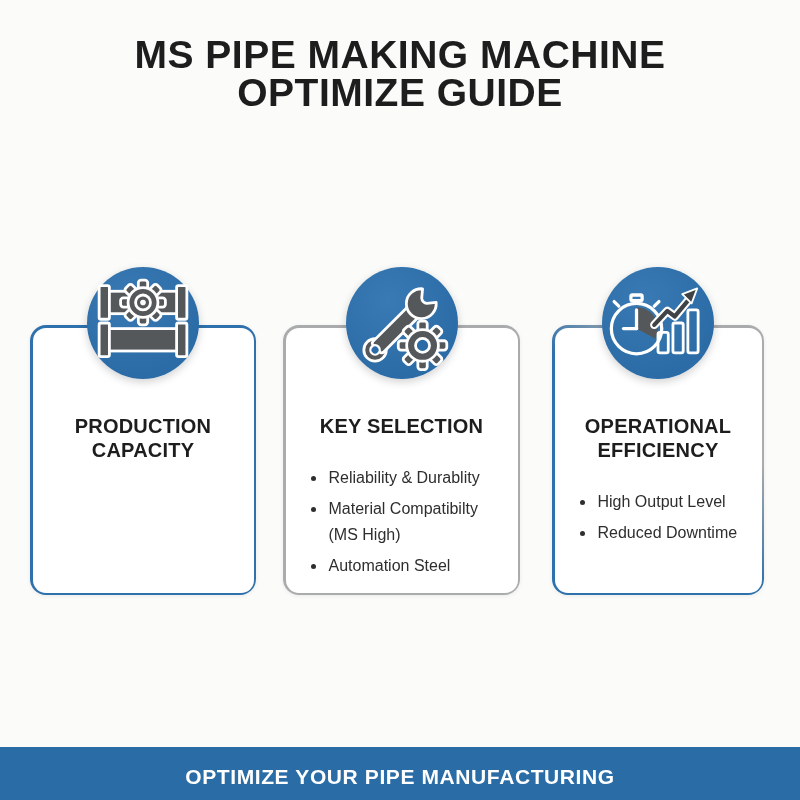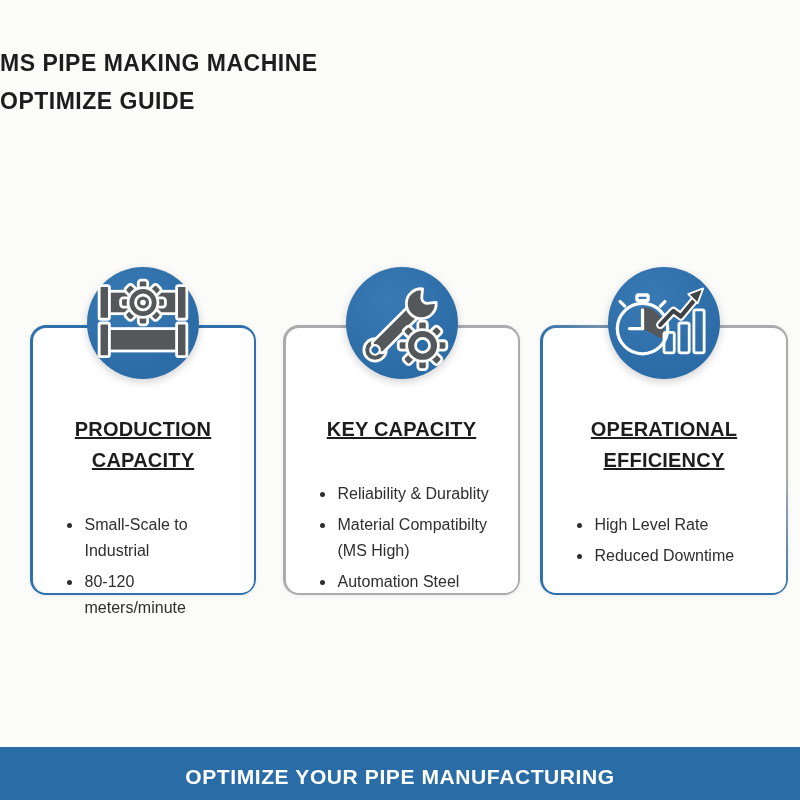--- a/index.html
+++ b/index.html
@@ -16,54 +16,53 @@
     --circle-blue-light:#3a7ab4;
   }
   html,body{margin:0;padding:0;}
   body{
     width:800px;height:800px;position:relative;overflow:hidden;
     background:var(--page-bg);
     font-family:"Liberation Sans",sans-serif;
     -webkit-font-smoothing:antialiased;
   }
   .title{
-    position:absolute;top:44px;left:0;width:800px;
-    text-align:left;color:var(--title-text);
-    font-weight:bold;font-size:23px;line-height:38px;letter-spacing:.5px;
+    position:absolute;top:36px;left:0;width:800px;
+    text-align:center;color:var(--title-text);
+    font-weight:bold;font-size:39px;line-height:38px;letter-spacing:.5px;
   }
   .cards{position:absolute;top:0;left:0;width:800px;height:800px;}
   .card-frame{
     position:absolute;top:325px;height:270px;border-radius:16px;
     padding:2.5px;box-sizing:border-box;
     box-shadow:0 1px 4px rgba(0,0,0,.07);
   }
   .frame-1{left:30px;width:226px;background:var(--border-blue);}
   .frame-2{left:283px;width:237px;background:var(--border-gray);}
-  .frame-3{left:540px;width:248px;background:linear-gradient(48deg,var(--border-blue) 48%,var(--border-gray) 72%);}
+  .frame-3{left:552px;width:212px;background:linear-gradient(48deg,var(--border-blue) 48%,var(--border-gray) 72%);}
   .card{
     background:var(--card-bg);border-radius:13px;width:100%;height:100%;
     box-sizing:border-box;display:flex;flex-direction:column;align-items:center;
     padding:86px 4px 10px 4px;
   }
   .icon-circle{
     position:absolute;top:-58px;left:50%;transform:translateX(-50%);
     width:112px;height:112px;border-radius:50%;
     background:radial-gradient(circle at 38% 30%,var(--circle-blue-light),var(--circle-blue) 72%);
     box-shadow:0 3px 8px rgba(0,0,0,.18);
     display:flex;align-items:center;justify-content:center;
   }
   .icon-circle svg{width:100%;height:100%;display:block;}
   .card h2{
     margin:0 0 20px 0;text-align:center;color:var(--title-text);
-    font-size:20px;line-height:31px;font-weight:bold;letter-spacing:.2px;
+    font-size:20px;line-height:24px;font-weight:bold;letter-spacing:.2px;
     max-width:200px;
-    text-decoration:underline;
   }
   .card ul{
-    margin:16px;padding:0 4px 0 30px;align-self:stretch;
+    margin:7px;padding:0 4px 0 30px;align-self:stretch;
     color:var(--body-text);font-size:16px;line-height:26px;
   }
   .card li{margin:0 0 5px 0;padding-left:2px;}
   .banner{
     position:absolute;left:0;top:747px;width:800px;height:59px;
     background:var(--accent-blue);
     display:flex;align-items:center;justify-content:center;
   }
   .banner span{
     color:var(--banner-text);font-size:21px;font-weight:bold;letter-spacing:.6px;
@@ -98,24 +97,20 @@
           <rect x="55" y="14" width="10" height="48" rx="3" transform="rotate(90 60 38)"></rect>
           <rect x="55" y="14" width="10" height="48" rx="3" transform="rotate(135 60 38)"></rect>
           <circle cx="60" cy="38" r="16"></circle>
           <circle cx="60" cy="38" r="8" fill="none"></circle>
           <circle cx="60" cy="38" r="3" fill="#fff" stroke="none"></circle>
         </g>
       </svg>
     </div>
     <div class="card">
       <h2>PRODUCTION CAPACITY</h2>
-      <ul>
-        <li>Small-Scale to Industrial</li>
-        <li>80-120 meters/minute</li>
-      </ul>
     </div>
   </div>
 
   <div class="card-frame frame-2">
     <div class="icon-circle">
       <svg viewBox="0 0 120 120">
         <g transform="rotate(-45 58 62)">
           <g fill="#54585a" stroke="#fff" stroke-width="3" stroke-linejoin="round">
             <circle cx="20" cy="62" r="12"></circle>
             <rect x="22" y="54" width="62" height="16" rx="3"></rect>
@@ -127,21 +122,21 @@
           <rect x="77" y="58" width="10" height="52" rx="3"></rect>
           <rect x="77" y="58" width="10" height="52" rx="3" transform="rotate(45 82 84)"></rect>
           <rect x="77" y="58" width="10" height="52" rx="3" transform="rotate(90 82 84)"></rect>
           <rect x="77" y="58" width="10" height="52" rx="3" transform="rotate(135 82 84)"></rect>
           <circle cx="82" cy="84" r="17"></circle>
           <circle cx="82" cy="84" r="7.5" fill="#2b6ba6"></circle>
         </g>
       </svg>
     </div>
     <div class="card">
-      <h2>KEY CAPACITY</h2>
+      <h2>KEY SELECTION</h2>
       <ul>
         <li>Reliability &amp; Durablity</li>
         <li>Material Compatibilty (MS High)</li>
         <li>Automation Steel</li>
       </ul>
     </div>
   </div>
 
   <div class="card-frame frame-3">
     <div class="icon-circle">
@@ -163,21 +158,21 @@
           <rect x="92" y="46" width="11" height="46" rx="2"></rect>
         </g>
         <polyline points="56,62 70,47 78,53 93,35" fill="none" stroke="#fff" stroke-width="9" stroke-linejoin="round" stroke-linecap="round"></polyline>
         <polyline points="56,62 70,47 78,53 93,35" fill="none" stroke="#3f4346" stroke-width="4.5" stroke-linejoin="round" stroke-linecap="round"></polyline>
         <path d="M86,29 L102,23 L96,39 Z" fill="#3f4346" stroke="#fff" stroke-width="2" stroke-linejoin="round"></path>
       </svg>
     </div>
     <div class="card">
       <h2>OPERATIONAL EFFICIENCY</h2>
       <ul>
-        <li>High Level Rate</li>
+        <li>High Output Level</li>
         <li>Reduced Downtime</li>
       </ul>
     </div>
   </div>
 
 </div>
 
 <div class="banner">
   <span>OPTIMIZE YOUR PIPE MANUFACTURING</span>
 </div>

